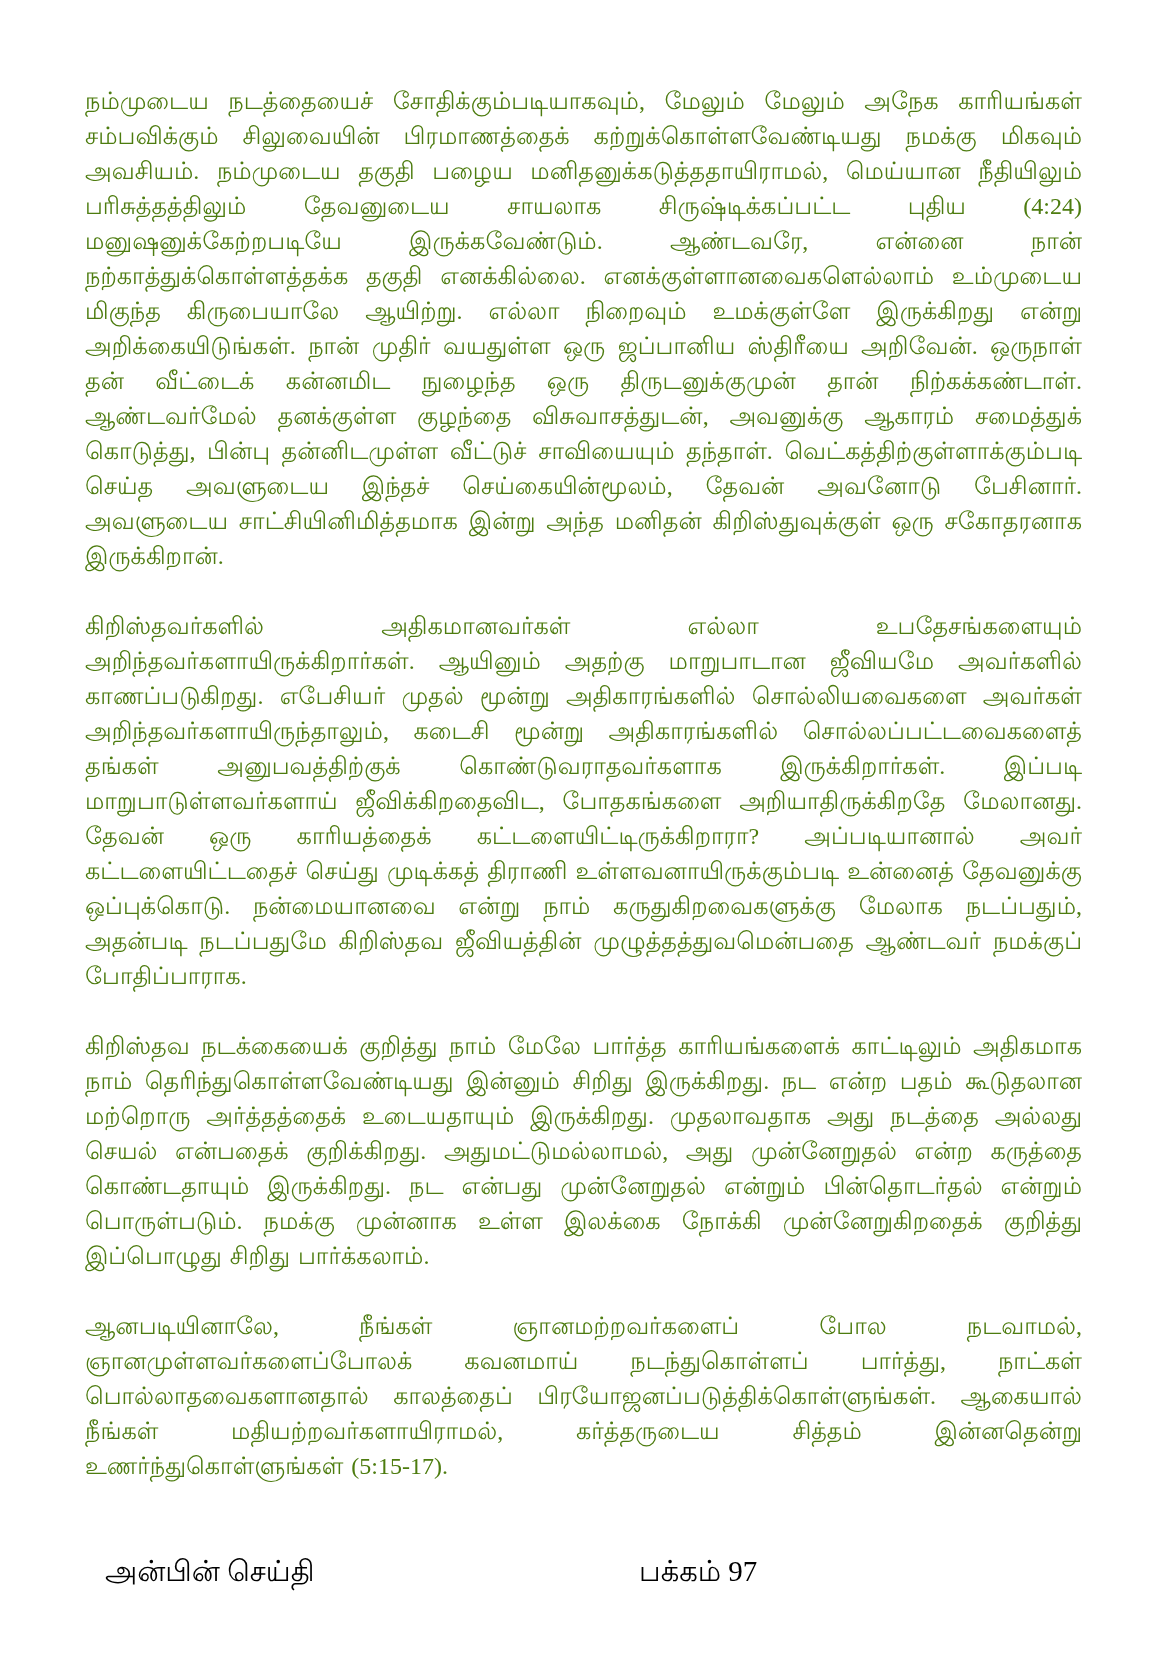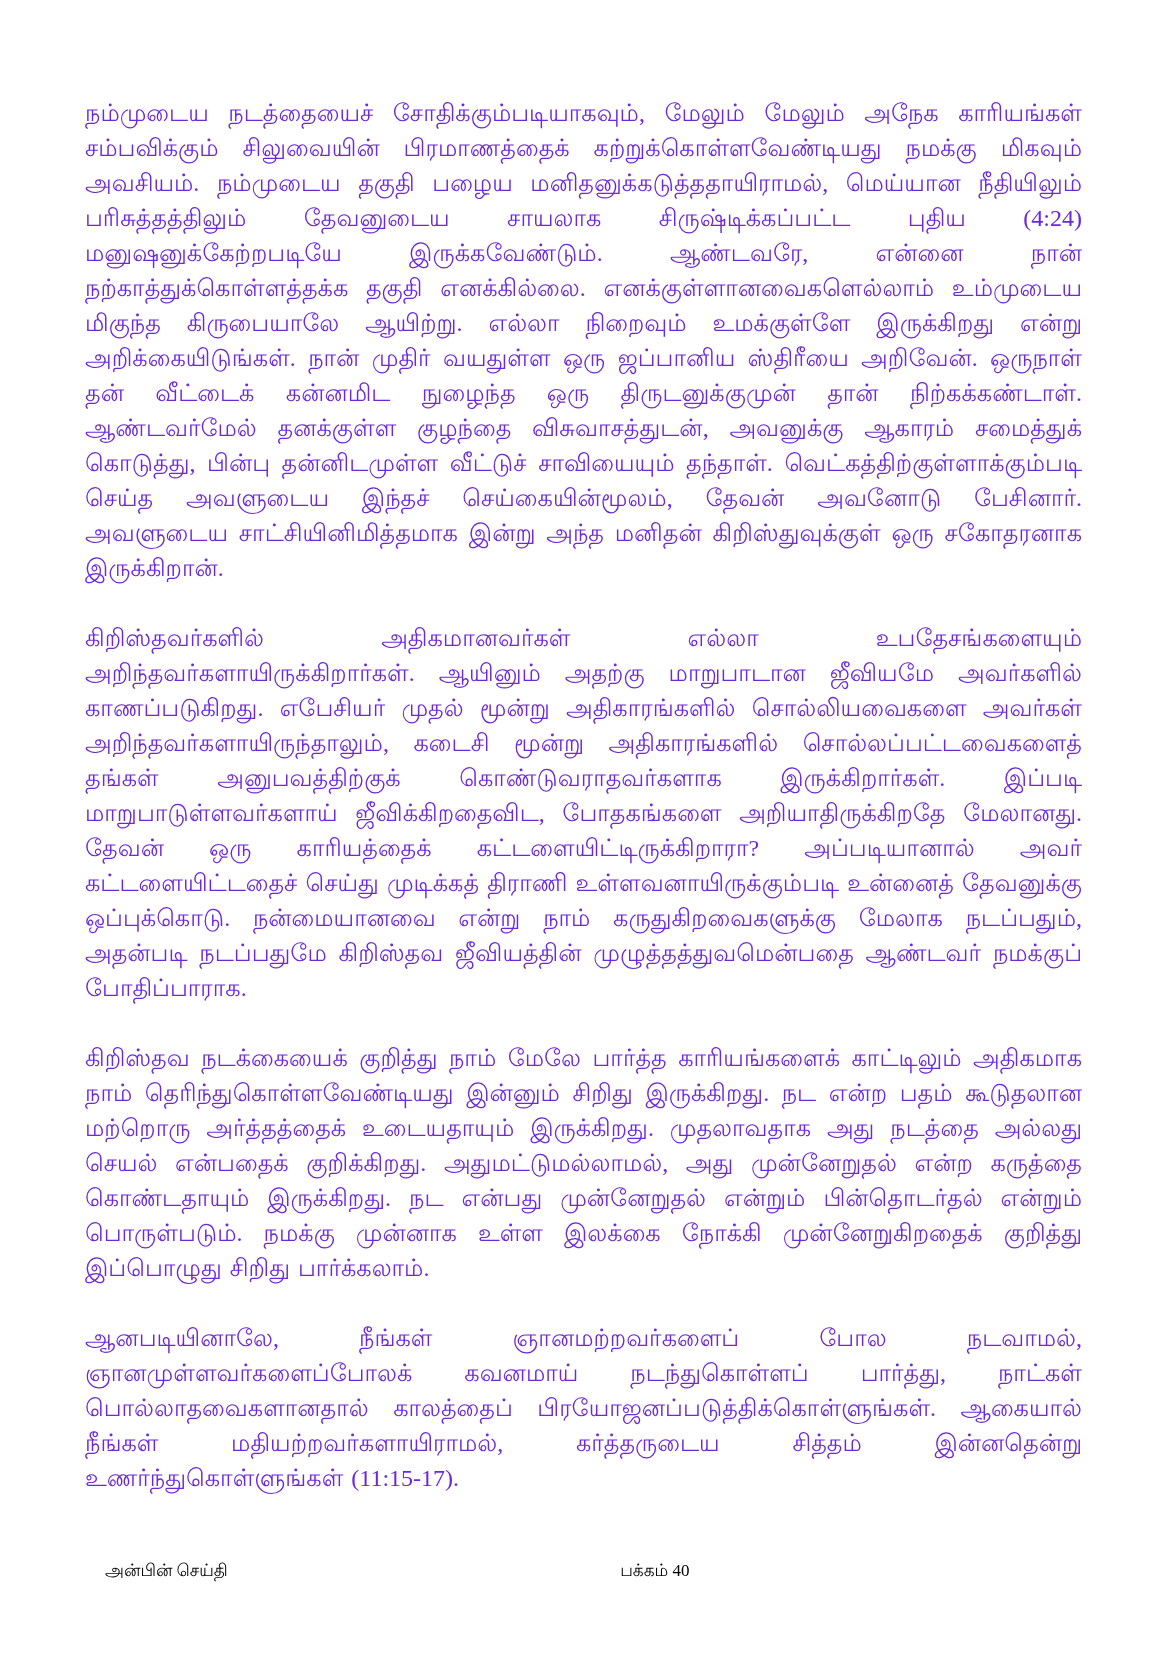--- a/index.html
+++ b/index.html
@@ -17,35 +17,35 @@
     overflow: hidden;
     box-sizing: border-box;
   }
   .text-block {
     position: absolute;
     left: 85px;
     top: 80px;
     width: 997px;
   }
   .text-block p {
-    margin: 16px 0 35px 0;
+    margin: 4px 0 35px 0;
     font-size: 24px;
     line-height: 35px;
     text-align: justify;
-    color: #6d28d9;
+    color: #4d7c0f;
     word-spacing: 2px;
   }
   .footer {
     position: absolute;
     left: 85px;
     top: 1556px;
     width: 997px;
     display: flex;
     align-items: flex-end;
-    font-size: 17px;
+    font-size: 29px;
     line-height: 30px;
     color: #000000;
   }
   .footer .footer-left {
     flex: 0 0 auto;
     padding-left: 20px;
   }
   .footer .footer-center {
     flex: 1 1 auto;
     text-align: center;
@@ -57,21 +57,21 @@
 </style>
 </head>
 <body>
 
 <div class="page">
 
   <div class="text-block">
     <p>நம்முடைய நடத்தையைச் சோதிக்கும்படியாகவும், மேலும் மேலும் அநேக காரியங்கள் சம்பவிக்கும் சிலுவையின் பிரமாணத்தைக் கற்றுக்கொள்ளவேண்டியது நமக்கு மிகவும் அவசியம். நம்முடைய தகுதி பழைய மனிதனுக்கடுத்ததாயிராமல், மெய்யான நீதியிலும் பரிசுத்தத்திலும் தேவனுடைய சாயலாக சிருஷ்டிக்கப்பட்ட புதிய (4:24) மனுஷனுக்கேற்றபடியே இருக்கவேண்டும். ஆண்டவரே, என்னை நான் நற்காத்துக்கொள்ளத்தக்க தகுதி எனக்கில்லை. எனக்குள்ளானவைகளெல்லாம் உம்முடைய மிகுந்த கிருபையாலே ஆயிற்று. எல்லா நிறைவும் உமக்குள்ளே இருக்கிறது என்று அறிக்கையிடுங்கள். நான் முதிர் வயதுள்ள ஒரு ஜப்பானிய ஸ்திரீயை அறிவேன். ஒருநாள் தன் வீட்டைக் கன்னமிட நுழைந்த ஒரு திருடனுக்குமுன் தான் நிற்கக்கண்டாள். ஆண்டவர்மேல் தனக்குள்ள குழந்தை விசுவாசத்துடன், அவனுக்கு ஆகாரம் சமைத்துக் கொடுத்து, பின்பு தன்னிடமுள்ள வீட்டுச் சாவியையும் தந்தாள். வெட்கத்திற்குள்ளாக்கும்படி செய்த அவளுடைய இந்தச் செய்கையின்மூலம், தேவன் அவனோடு பேசினார். அவளுடைய சாட்சியினிமித்தமாக இன்று அந்த மனிதன் கிறிஸ்துவுக்குள் ஒரு சகோதரனாக இருக்கிறான்.</p>
     <p>கிறிஸ்தவர்களில் அதிகமானவர்கள் எல்லா உபதேசங்களையும் அறிந்தவர்களாயிருக்கிறார்கள். ஆயினும் அதற்கு மாறுபாடான ஜீவியமே அவர்களில் காணப்படுகிறது. எபேசியர் முதல் மூன்று அதிகாரங்களில் சொல்லியவைகளை அவர்கள் அறிந்தவர்களாயிருந்தாலும், கடைசி மூன்று அதிகாரங்களில் சொல்லப்பட்டவைகளைத் தங்கள் அனுபவத்திற்குக் கொண்டுவராதவர்களாக இருக்கிறார்கள். இப்படி மாறுபாடுள்ளவர்களாய் ஜீவிக்கிறதைவிட, போதகங்களை அறியாதிருக்கிறதே மேலானது. தேவன் ஒரு காரியத்தைக் கட்டளையிட்டிருக்கிறாரா? அப்படியானால் அவர் கட்டளையிட்டதைச் செய்து முடிக்கத் திராணி உள்ளவனாயிருக்கும்படி உன்னைத் தேவனுக்கு ஒப்புக்கொடு. நன்மையானவை என்று நாம் கருதுகிறவைகளுக்கு மேலாக நடப்பதும், அதன்படி நடப்பதுமே கிறிஸ்தவ ஜீவியத்தின் முழுத்தத்துவமென்பதை ஆண்டவர் நமக்குப் போதிப்பாராக.</p>
     <p>கிறிஸ்தவ நடக்கையைக் குறித்து நாம் மேலே பார்த்த காரியங்களைக் காட்டிலும் அதிகமாக நாம் தெரிந்துகொள்ளவேண்டியது இன்னும் சிறிது இருக்கிறது. நட என்ற பதம் கூடுதலான மற்றொரு அர்த்தத்தைக் உடையதாயும் இருக்கிறது. முதலாவதாக அது நடத்தை அல்லது செயல் என்பதைக் குறிக்கிறது. அதுமட்டுமல்லாமல், அது முன்னேறுதல் என்ற கருத்தை கொண்டதாயும் இருக்கிறது. நட என்பது முன்னேறுதல் என்றும் பின்தொடர்தல் என்றும் பொருள்படும். நமக்கு முன்னாக உள்ள இலக்கை நோக்கி முன்னேறுகிறதைக் குறித்து இப்பொழுது சிறிது பார்க்கலாம்.</p>
-    <p>ஆனபடியினாலே, நீங்கள் ஞானமற்றவர்களைப் போல நடவாமல், ஞானமுள்ளவர்களைப்போலக் கவனமாய் நடந்துகொள்ளப் பார்த்து, நாட்கள் பொல்லாதவைகளானதால் காலத்தைப் பிரயோஜனப்படுத்திக்கொள்ளுங்கள். ஆகையால் நீங்கள் மதியற்றவர்களாயிராமல், கர்த்தருடைய சித்தம் இன்னதென்று உணர்ந்துகொள்ளுங்கள் (11:15-17).</p>
+    <p>ஆனபடியினாலே, நீங்கள் ஞானமற்றவர்களைப் போல நடவாமல், ஞானமுள்ளவர்களைப்போலக் கவனமாய் நடந்துகொள்ளப் பார்த்து, நாட்கள் பொல்லாதவைகளானதால் காலத்தைப் பிரயோஜனப்படுத்திக்கொள்ளுங்கள். ஆகையால் நீங்கள் மதியற்றவர்களாயிராமல், கர்த்தருடைய சித்தம் இன்னதென்று உணர்ந்துகொள்ளுங்கள் (5:15-17).</p>
   </div>
 
   <div class="footer">
     <span class="footer-left">அன்பின் செய்தி</span>
-    <span class="footer-center">பக்கம் 40</span>
+    <span class="footer-center">பக்கம் 97</span>
   </div>
 
 </div>
 
 </body></html>

